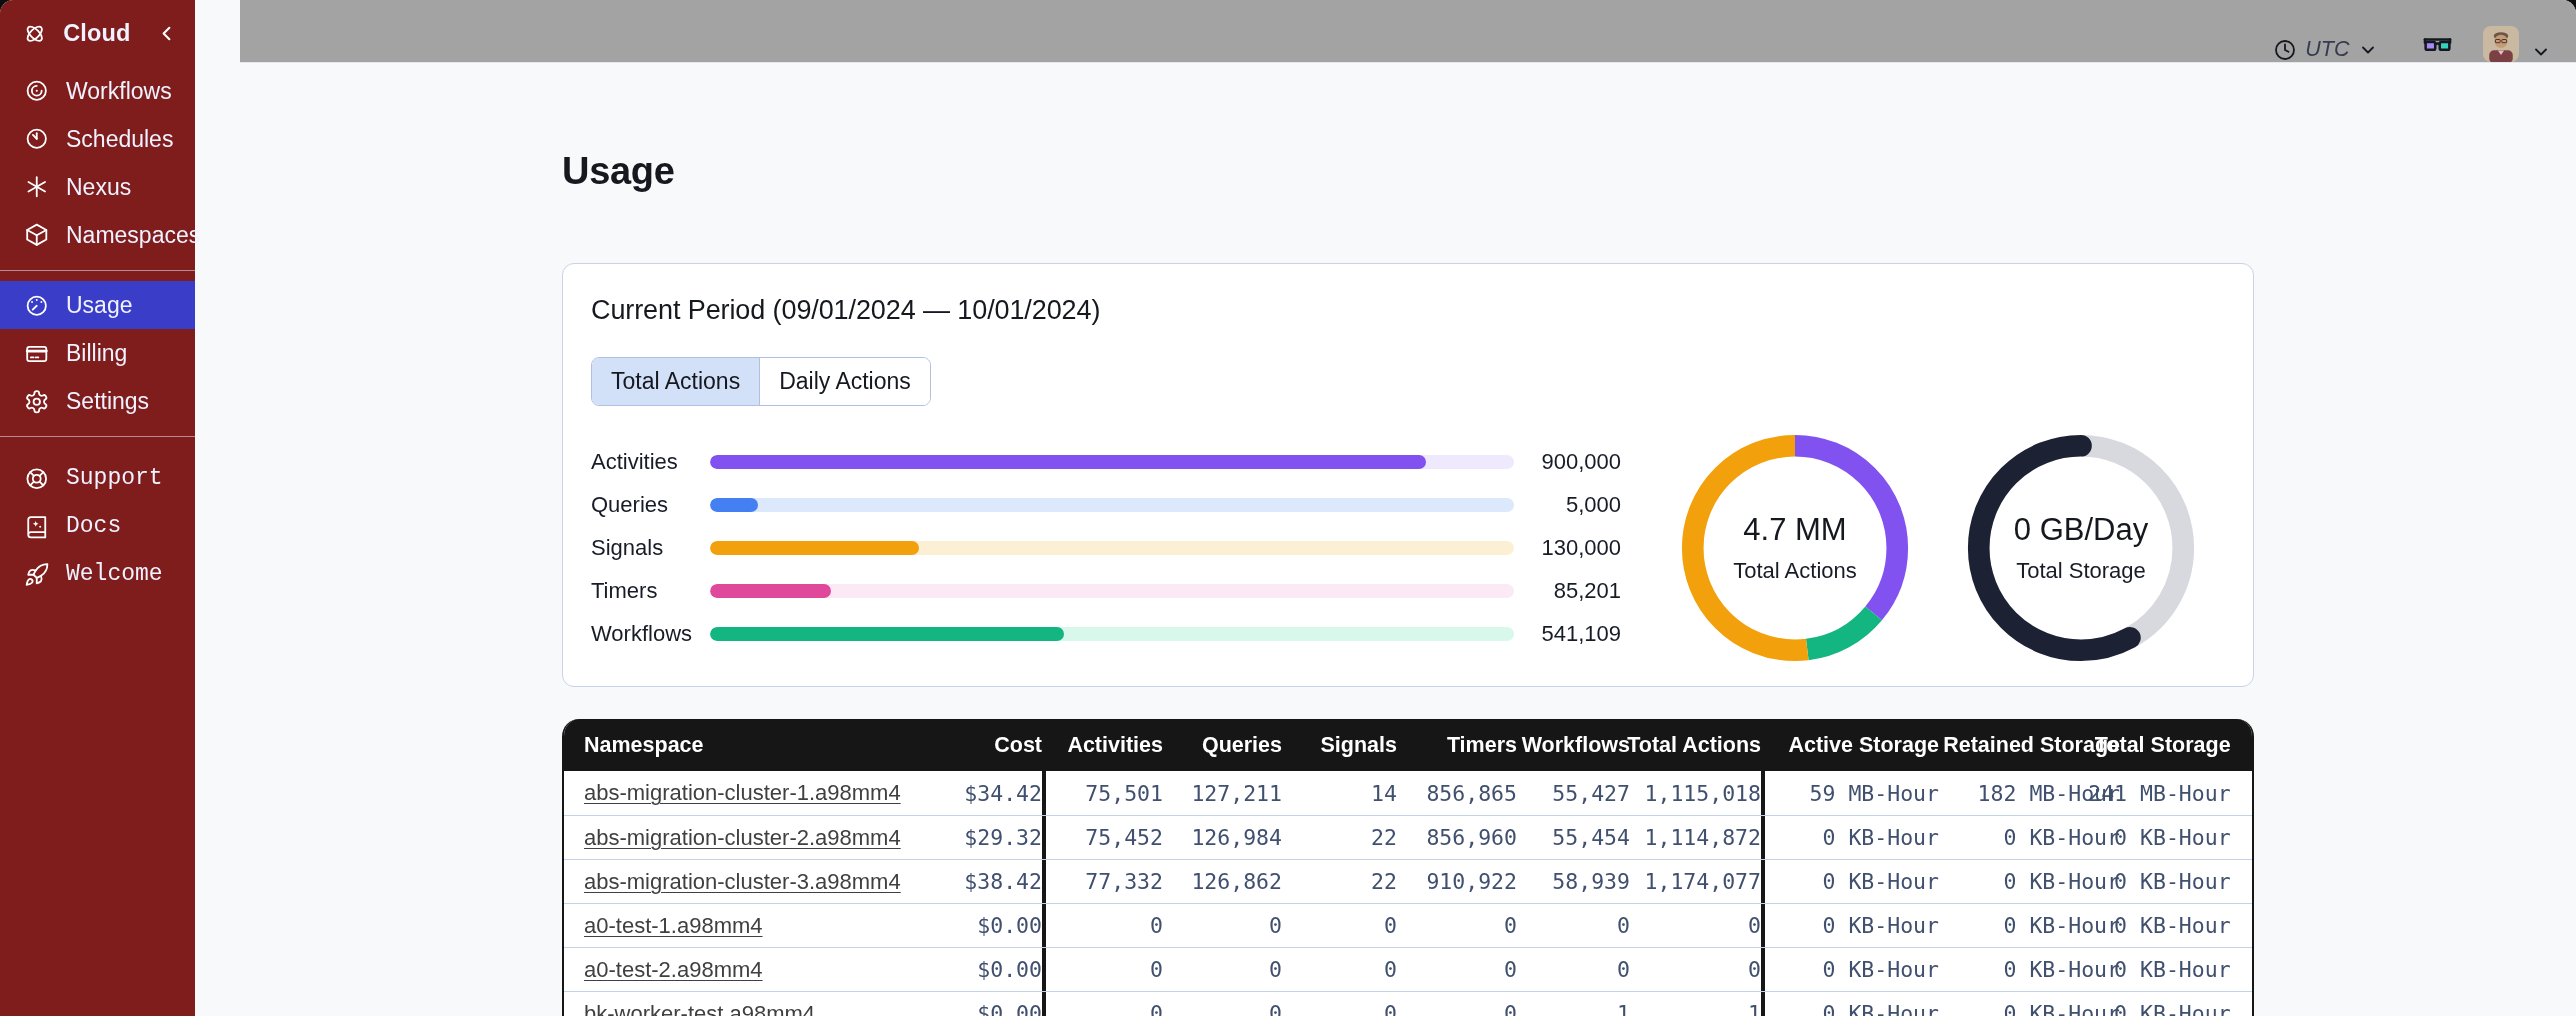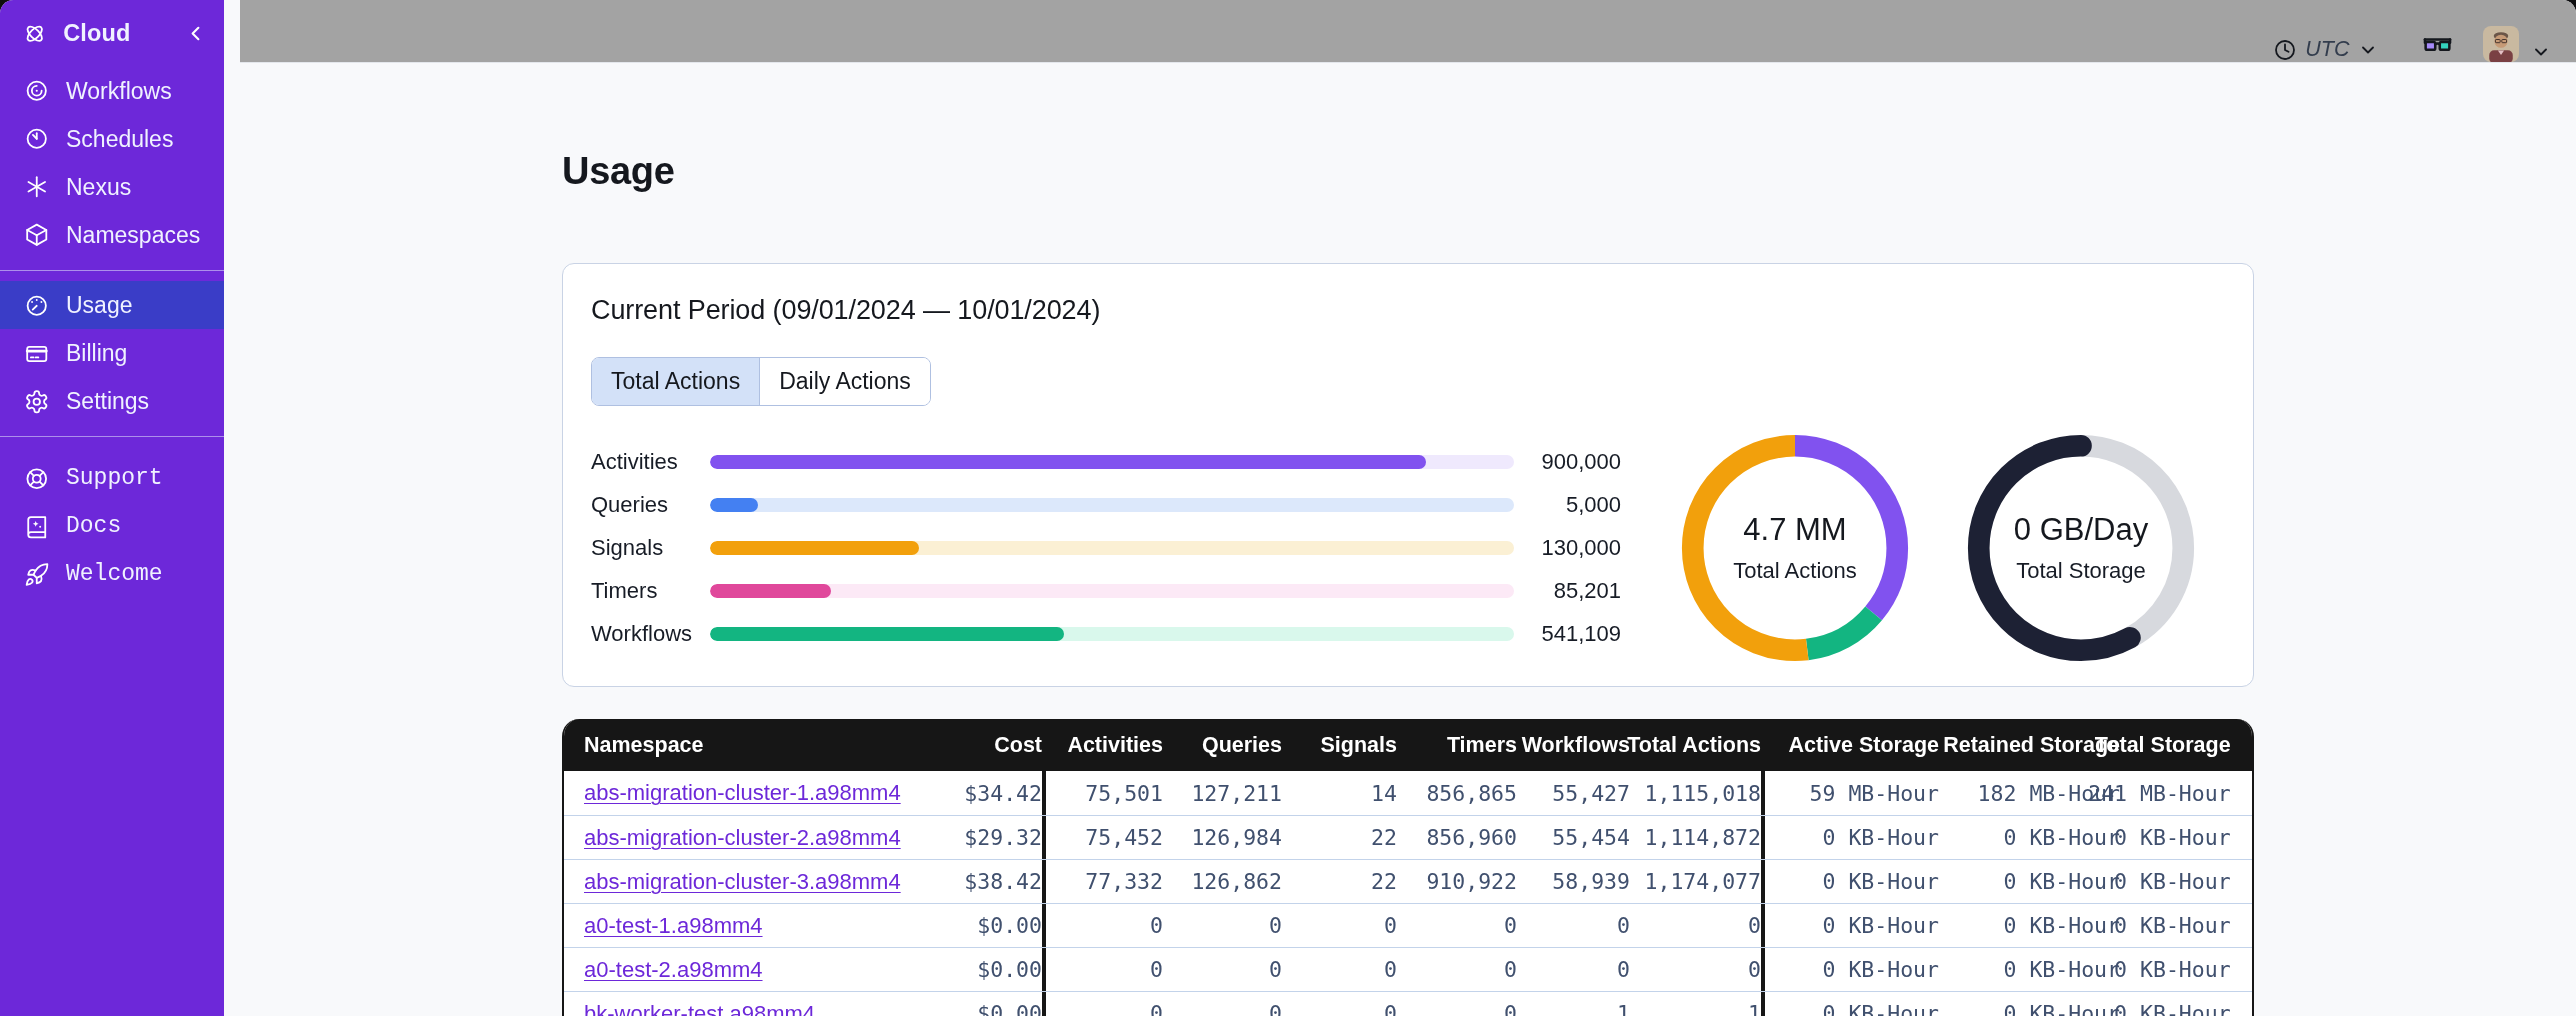--- a/index.html
+++ b/index.html
@@ -1,21 +1,21 @@
 <!DOCTYPE html>
 <html style="font-size:10.7px"><head>
 <meta charset="utf-8">
 <style>
   html,body{margin:0;padding:0;background:#0d0d0f;width:2576px;height:1016px;overflow:hidden;}
   *{box-sizing:border-box;}
   .app{position:relative;width:2576px;height:1016px;background:#F8F9FB;border-radius:13.4px 13.4px 0 0;overflow:hidden;
        font-family:"Liberation Sans","DejaVu Sans",sans-serif;}
 
   
-  .sidebar{position:absolute;left:0;top:0;width:224px;height:100%;background:#6d28d9;color:#F0F2FF;z-index:5;}
+  .sidebar{position:absolute;left:0;top:0;width:195px;height:100%;background:#7f1d1d;color:#F0F2FF;z-index:5;}
   .sb-header{height:67px;display:flex;align-items:center;padding:0 17.4px 0 21.5px;gap:14.8px;}
   .sb-header .sb-title{font-size:23.5px;font-weight:700;letter-spacing:0.1px;}
   .sb-collapse{margin-left:auto;display:flex;align-items:center;cursor:pointer;}
   .nav-item{height:48px;display:flex;align-items:center;gap:16px;padding:0 13.4px 0 23px;font-size:23px;font-weight:500;cursor:pointer;}
   .nav-item.active{background:#3A3DC7;}
   .sb-divider{height:0;border-top:1.3px solid rgba(225,228,250,.55);margin:10.7px 0;}
   .sb-icon{width:27px;height:27px;display:flex;align-items:center;justify-content:center;flex:0 0 27px;}
   .sb-icon svg{width:25.5px;height:25.5px;stroke:#FFFFFF;fill:none;stroke-width:1.7;stroke-linecap:round;stroke-linejoin:round;}
 
   
@@ -64,21 +64,21 @@
   
   .table{margin-top:32px;width:1692px;border:2.7px solid #161616;border-top:none;border-radius:17.4px 17.4px 0 0;overflow:hidden;background:#fff;}
   .trow{display:grid;grid-template-columns:351px 127px 4px 117px 119px 115px 120px 113px 131px 4px 174px 181px 128px;align-items:center;}
   .thead-row{background:#161616;height:52px;}
   .thead-row>div{color:#fff;font-size:21.5px;font-weight:600;display:flex;justify-content:flex-end;align-items:center;white-space:nowrap;}
   .thead-row>.c-ns-h{justify-content:flex-start;padding-left:20px;}
   .thead-row>.vdiv{background:transparent;}
   .tbody .trow{height:44px;background:#fff;}
   .tbody .trow + .trow{border-top:1.3px solid #C3D3EA;}
   .c-ns{padding-left:20px;white-space:nowrap;}
-  .ns-link{font-size:22px;color:#6d28d9;text-decoration:underline;text-underline-offset:3.4px;text-decoration-thickness:1.3px;cursor:pointer;}
+  .ns-link{font-size:22px;color:#404040;text-decoration:underline;text-underline-offset:3.4px;text-decoration-thickness:1.3px;cursor:pointer;}
   .c-num,.c-store{font-family:"DejaVu Sans Mono","Liberation Mono",monospace;font-size:21.5px;color:#40506E;
                   display:flex;justify-content:flex-end;align-items:center;white-space:nowrap;}
   .trow>*:last-child{padding-right:17.4px;}
   .vdiv{background:#161616;align-self:stretch;height:100%;}
 </style>
 </head>
 <body>
 
 <div class="app">
 

